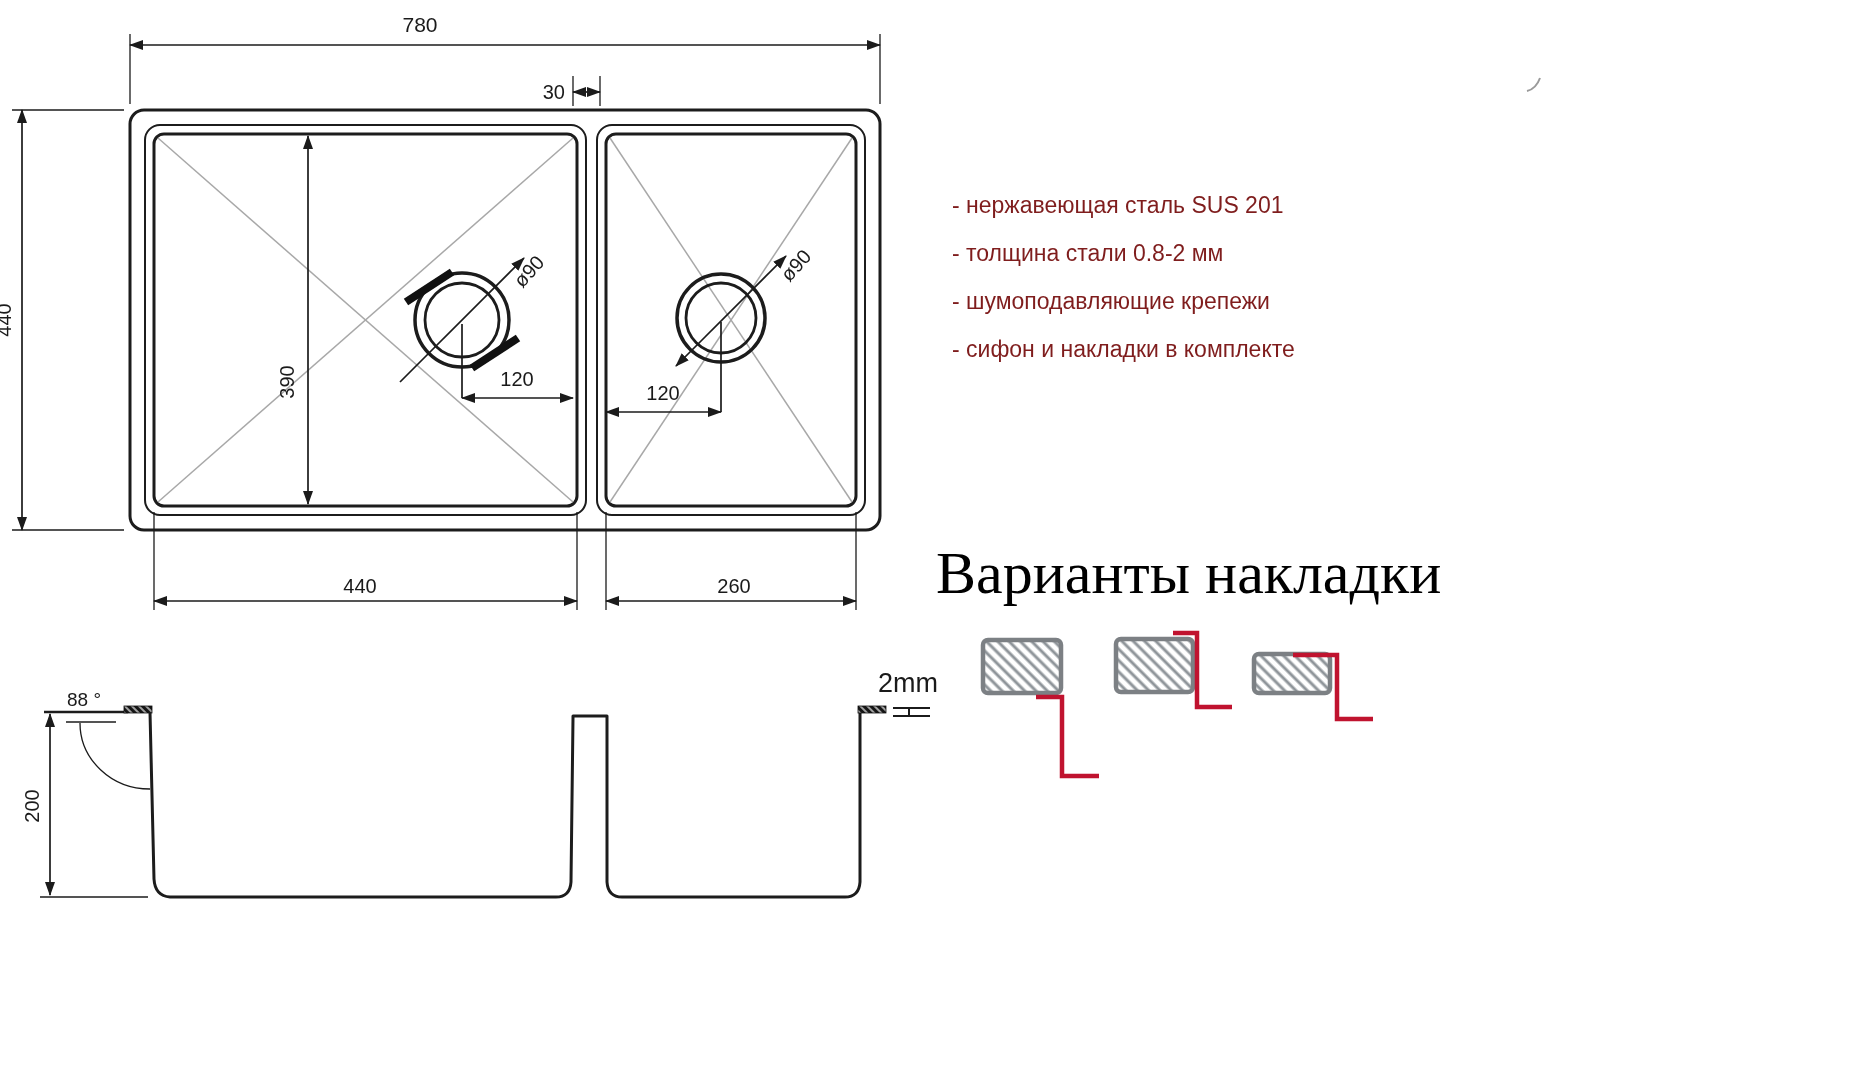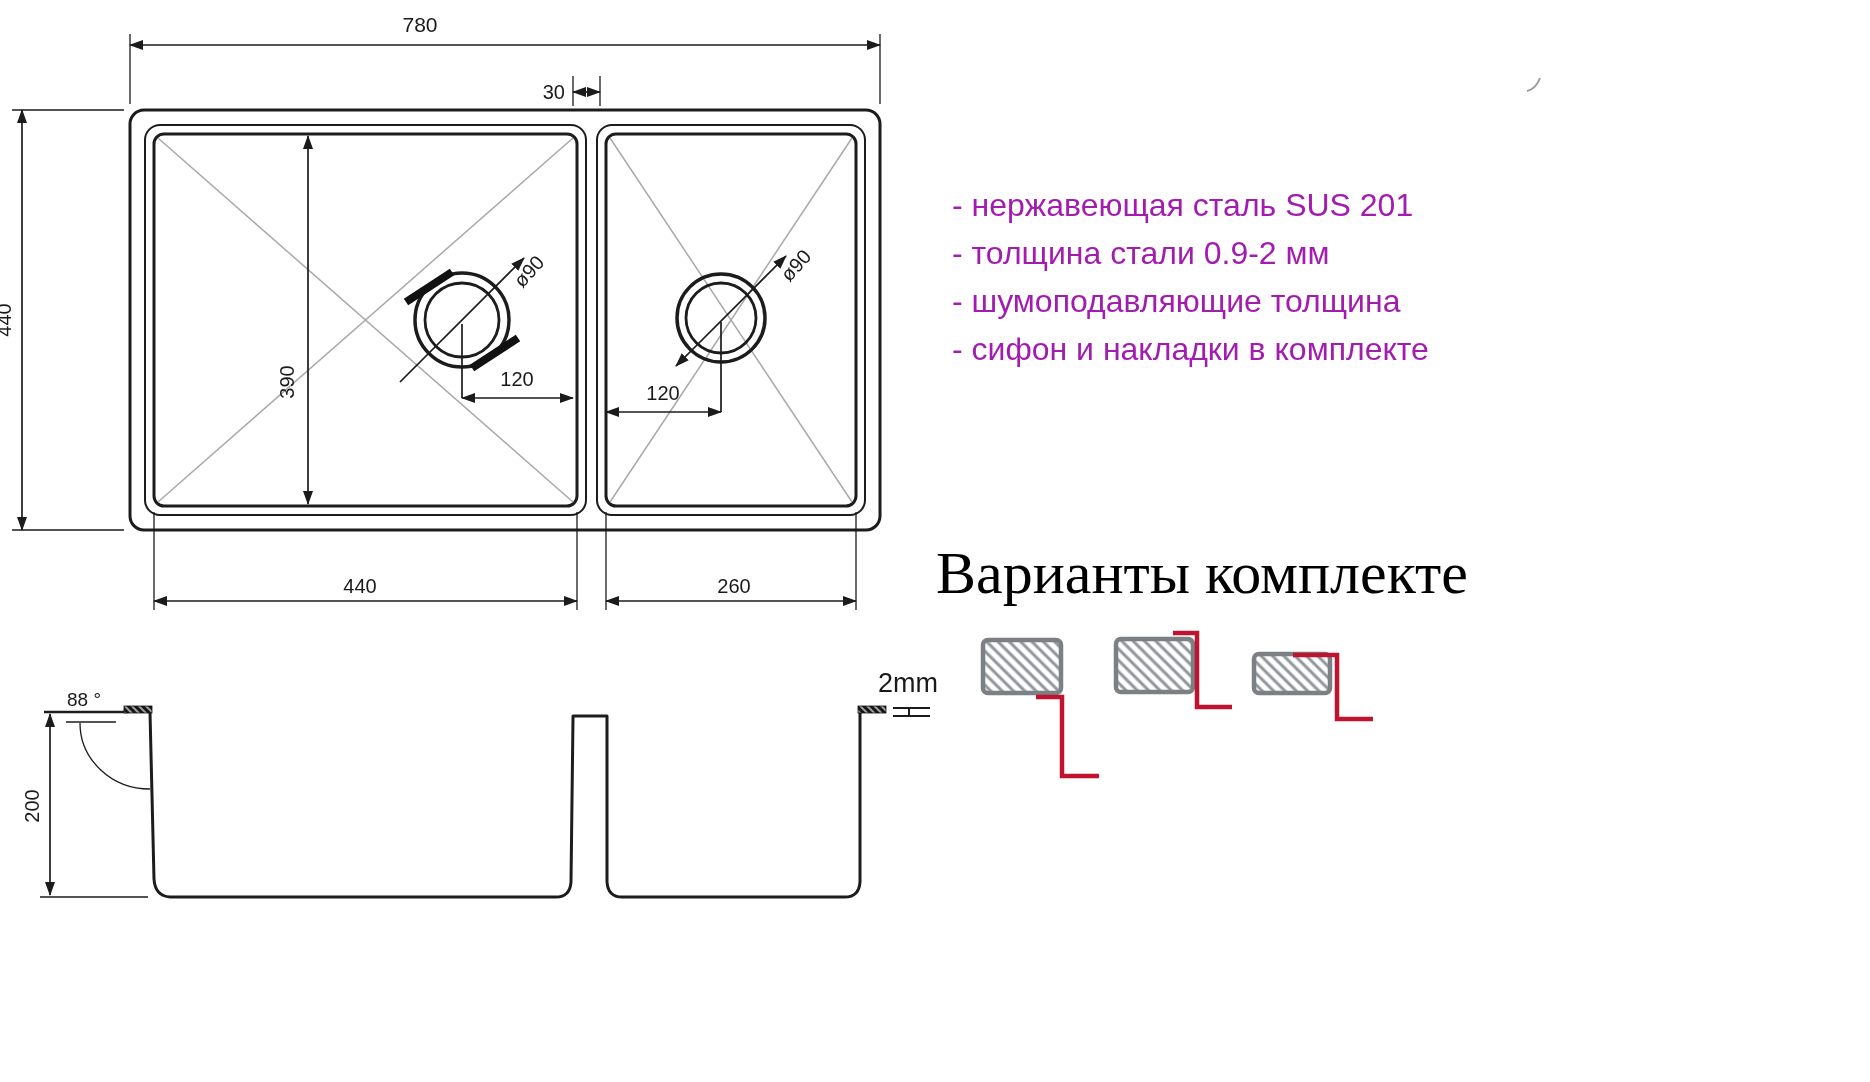--- a/index.html
+++ b/index.html
@@ -4,21 +4,21 @@
 <style>
   html,body{margin:0;padding:0;background:#ffffff;}
   #canvas{position:relative;width:1870px;height:1082px;background:#ffffff;overflow:hidden;
           font-family:"Liberation Sans",sans-serif;}
   svg{position:absolute;left:0;top:0;}
   svg text{fill:#1a1a1a;font-family:"Liberation Sans",sans-serif;}
   .dimline{stroke:#1b1b1b;stroke-width:1.7;fill:none;}
   .extline{stroke:#1b1b1b;stroke-width:1.3;fill:none;}
   .outline{stroke:#1c1c1c;fill:none;}
   .grayline{stroke:#a8a8a8;stroke-width:1.5;fill:none;}
-  .specs{position:absolute;left:952px;top:181px;font-size:32px;line-height:48px;color:#a21caf;}
+  .specs{position:absolute;left:952px;top:181px;font-size:23px;line-height:48px;color:#7f1d1d;}
   .install-title{position:absolute;left:936px;top:540px;font-size:60px;line-height:1.1;
                  color:#000;font-family:"Liberation Serif",serif;}
 </style>
 </head>
 <body>
 
 <div id="canvas">
 
 <svg width="1870" height="1082" viewBox="0 0 1870 1082">
   <defs>
@@ -138,20 +138,20 @@
       <rect x="1254" y="654" width="76" height="39" rx="5" fill="url(#hatch)" stroke="#7c8084" stroke-width="4.5"></rect>
       <path d="M1293,655 H1337 V719 H1373" fill="none" stroke="#c0132f" stroke-width="4.5"></path>
     </g>
   </g>
 
   <path d="M1540,78 q-4,11 -13,13" stroke="#9a9a9a" stroke-width="2" fill="none"></path>
 </svg>
 
 <div class="specs">
   <div>- нержавеющая сталь SUS 201</div>
-  <div>- толщина стали 0.9-2 мм</div>
-  <div>- шумоподавляющие толщина</div>
+  <div>- толщина стали 0.8-2 мм</div>
+  <div>- шумоподавляющие крепежи</div>
   <div>- сифон и накладки в комплекте</div>
 </div>
 
-<div class="install-title">Варианты комплекте</div>
+<div class="install-title">Варианты накладки</div>
 
 </div>
 
 </body></html>

